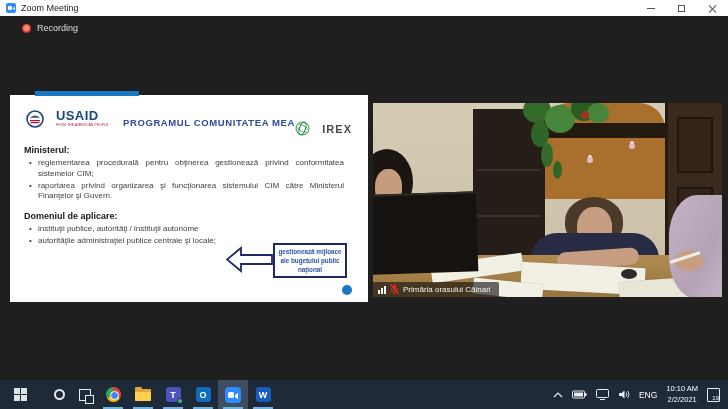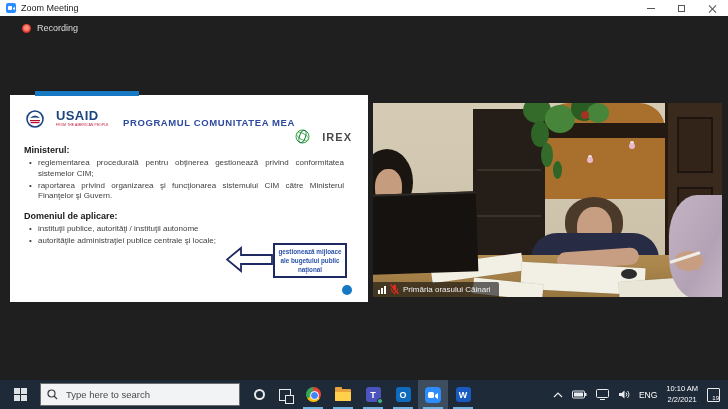--- a/index.html
+++ b/index.html
@@ -28,21 +28,21 @@
 
   
   .slide{position:absolute;left:10px;top:79px;width:358px;height:207px;background:#fff;}
   .blue-strip{position:absolute;left:35px;top:75px;width:104px;height:5px;background:#1779c4;z-index:4;}
   .slide-head{position:absolute;left:0;top:10px;width:100%;height:36px;}
   .usaid{position:absolute;left:16px;top:4px;display:flex;align-items:flex-start;gap:12px;}
   .usaid-seal{flex:none;margin-top:1px;}
   .usaid-txt .usaid-word{font-size:13px;font-weight:bold;color:#1a4480;letter-spacing:.4px;line-height:13px;}
   .usaid-txt .usaid-tag{font-size:3.2px;color:#ba0c2f;letter-spacing:.2px;margin-top:1px;}
   .slide-title{position:absolute;left:109px;top:12px;width:180px;text-align:center;font-size:9.5px;font-weight:bold;color:#2d4a9e;letter-spacing:.6px;}
-  .irex{position:absolute;right:16px;top:24px;display:flex;align-items:center;gap:12px;}
+  .irex{position:absolute;right:16px;top:16px;display:flex;align-items:center;gap:12px;}
   .irex-word{font-size:11px;font-weight:bold;color:#4a4a4c;letter-spacing:1px;}
   .slide-body{position:absolute;left:14px;top:50px;width:320px;color:#3f3f3f;}
   .s-head{font-size:9px;font-weight:bold;color:#1a1a1a;margin:0 0 3px 0;}
   ul.bullets{list-style:none;margin:0 0 0 0;padding:0 0 0 14px;}
   ul.bullets li{position:relative;font-size:8px;line-height:1.35;text-align:justify;margin-bottom:1px;padding-left:0;}
   ul.bullets li::before{content:"•";position:absolute;left:-9px;top:0;font-size:8px;color:#3f3f3f;}
   .gap8{height:8px;}
   .callout{position:absolute;left:263px;top:148px;width:74px;min-height:32px;border:2px solid #1f2a63;background:#fff;display:flex;align-items:center;justify-content:center;padding:2px 3px;z-index:3;}
   .callout span{font-size:6.3px;font-weight:bold;color:#2b52a8;text-align:center;line-height:1.45;}
   .callout-arrow{position:absolute;left:216px;top:151px;z-index:3;}
@@ -255,27 +255,20 @@
   <div class="taskbar">
     <div class="tb-slot start">
       <span class="winlogo">
           <i></i>
           <i></i>
           <i></i>
           <i></i>
         </span>
     </div>
 
-    <div class="searchbox">
-      <svg width="11" height="11" viewBox="0 0 11 11">
-        <circle cx="4.5" cy="4.5" r="3.5" fill="none" stroke="#3c3c3c" stroke-width="1.2"></circle>
-        <line x1="7" y1="7" x2="10" y2="10" stroke="#3c3c3c" stroke-width="1.2"></line>
-      </svg>
-      <input type="text" placeholder="Type here to search" style="">
-    </div>
 
     <div class="tb-slot" style="width:26px;margin-left:6px;">
       <span class="cortana-ring"></span>
     </div>
     <div class="tb-slot" style="width:26px;">
       <span class="taskview"></span>
     </div>
 
     <div class="tb-slot appslot">
       <span class="chrome"></span>

